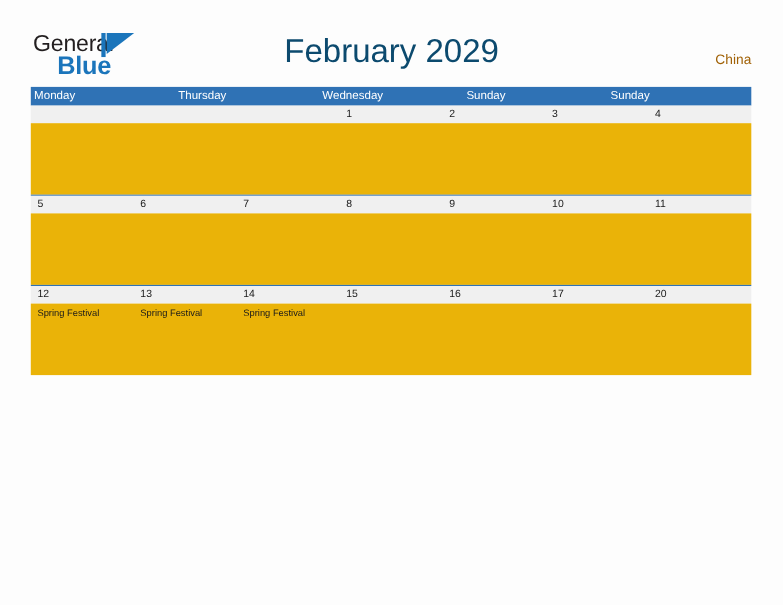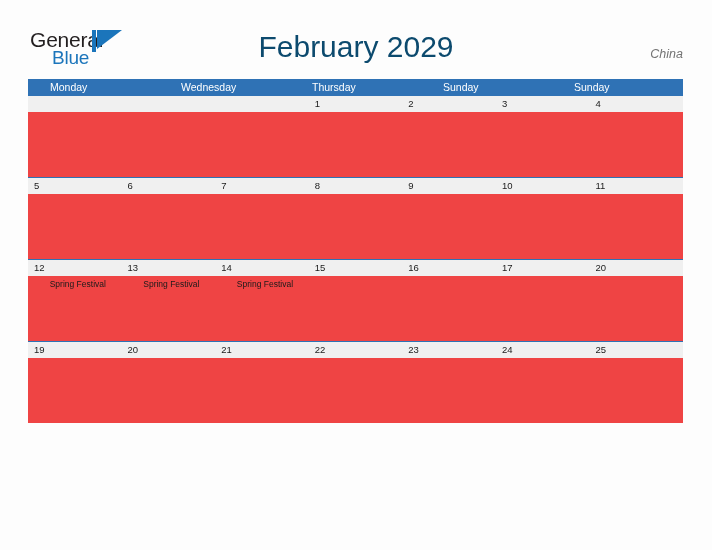--- a/index.html
+++ b/index.html
@@ -45,24 +45,25 @@
     top: 0;
     font-size: 21px;
     color: #231f20;
     letter-spacing: -0.2px;
     font-family: "Liberation Sans", sans-serif;
   }
   .logo-blue {
     position: absolute;
     left: 22px;
     top: 19px;
-    font-size: 19px;
+    font-size: 23px;
     color: #1b75bb;
     letter-spacing: -0.2px;
     font-family: "Liberation Sans", sans-serif;
+    font-weight: bold;
   }
   .logo-mark {
     position: absolute;
     left: 62px;
     top: 1px;
     width: 32px;
     height: 22px;
   }
   .logo-mark svg { display: block; }
 
@@ -77,23 +78,22 @@
     font-family: "Liberation Sans", sans-serif;
     font-weight: normal;
     letter-spacing: 0px;
   }
 
   .country {
     position: absolute;
     right: 29px;
     top: 47px;
     font-size: 12.5px;
-    color: #737373;
-    font-family: "Liberation Sans", sans-serif;
-    font-style: italic;
+    color: #a16207;
+    font-family: "Liberation Sans", sans-serif;
   }
 
   
   .calendar {
     position: absolute;
     left: 28px;
     top: 79px;
     width: 655px;
   }
 
@@ -101,21 +101,21 @@
     display: flex;
     width: 655px;
     height: 17px;
     background: #2f72b5;
   }
   .dow-cell {
     flex: 1 1 0;
     color: #ffffff;
     font-size: 10.5px;
     line-height: 17px;
-    padding-left: 22px;
+    padding-left: 3px;
     box-sizing: border-box;
     font-family: "Liberation Sans", sans-serif;
     white-space: nowrap;
     overflow: hidden;
   }
 
   .week {
     width: 655px;
     position: relative;
   }
@@ -136,22 +136,21 @@
     line-height: 16px;
     color: #1a1a1a;
     padding-left: 6px;
     box-sizing: border-box;
     font-family: "Liberation Sans", sans-serif;
   }
   .event-band {
     display: flex;
     width: 655px;
     height: 65px;
-    background: #ef4444;
-    text-align: center;
+    background: #eab308;
   }
   .event-cell {
     flex: 1 1 0;
     padding-left: 6px;
     padding-top: 3px;
     box-sizing: border-box;
     font-size: 8.5px;
     line-height: 11px;
     color: #1a1a1a;
     font-family: "Liberation Sans", sans-serif;
@@ -181,22 +180,22 @@
     <div class="cal-title">February 2029</div>
 
     <div class="country">China</div>
 
   </div>
 
   <div class="calendar">
 
     <div class="dow-row">
       <div class="dow-cell">Monday</div>
+      <div class="dow-cell">Thursday</div>
       <div class="dow-cell">Wednesday</div>
-      <div class="dow-cell">Thursday</div>
       <div class="dow-cell">Sunday</div>
       <div class="dow-cell">Sunday</div>
     </div>
 
     <div class="week">
       <div class="date-band">
         <div class="date-cell"></div>
         <div class="date-cell"></div>
         <div class="date-cell"></div>
         <div class="date-cell">1</div>
@@ -252,37 +251,16 @@
         <div class="event-cell">Spring Festival</div>
         <div class="event-cell">Spring Festival</div>
         <div class="event-cell">Spring Festival</div>
         <div class="event-cell"></div>
         <div class="event-cell"></div>
         <div class="event-cell"></div>
         <div class="event-cell"></div>
       </div>
     </div>
 
-    <div class="week">
-      <div class="week-rule"></div>
-      <div class="date-band">
-        <div class="date-cell">19</div>
-        <div class="date-cell">20</div>
-        <div class="date-cell">21</div>
-        <div class="date-cell">22</div>
-        <div class="date-cell">23</div>
-        <div class="date-cell">24</div>
-        <div class="date-cell">25</div>
-      </div>
-      <div class="event-band">
-        <div class="event-cell"></div>
-        <div class="event-cell"></div>
-        <div class="event-cell"></div>
-        <div class="event-cell"></div>
-        <div class="event-cell"></div>
-        <div class="event-cell"></div>
-        <div class="event-cell"></div>
-      </div>
-    </div>
 
 
   </div>
 </div>
 
 </body></html>

